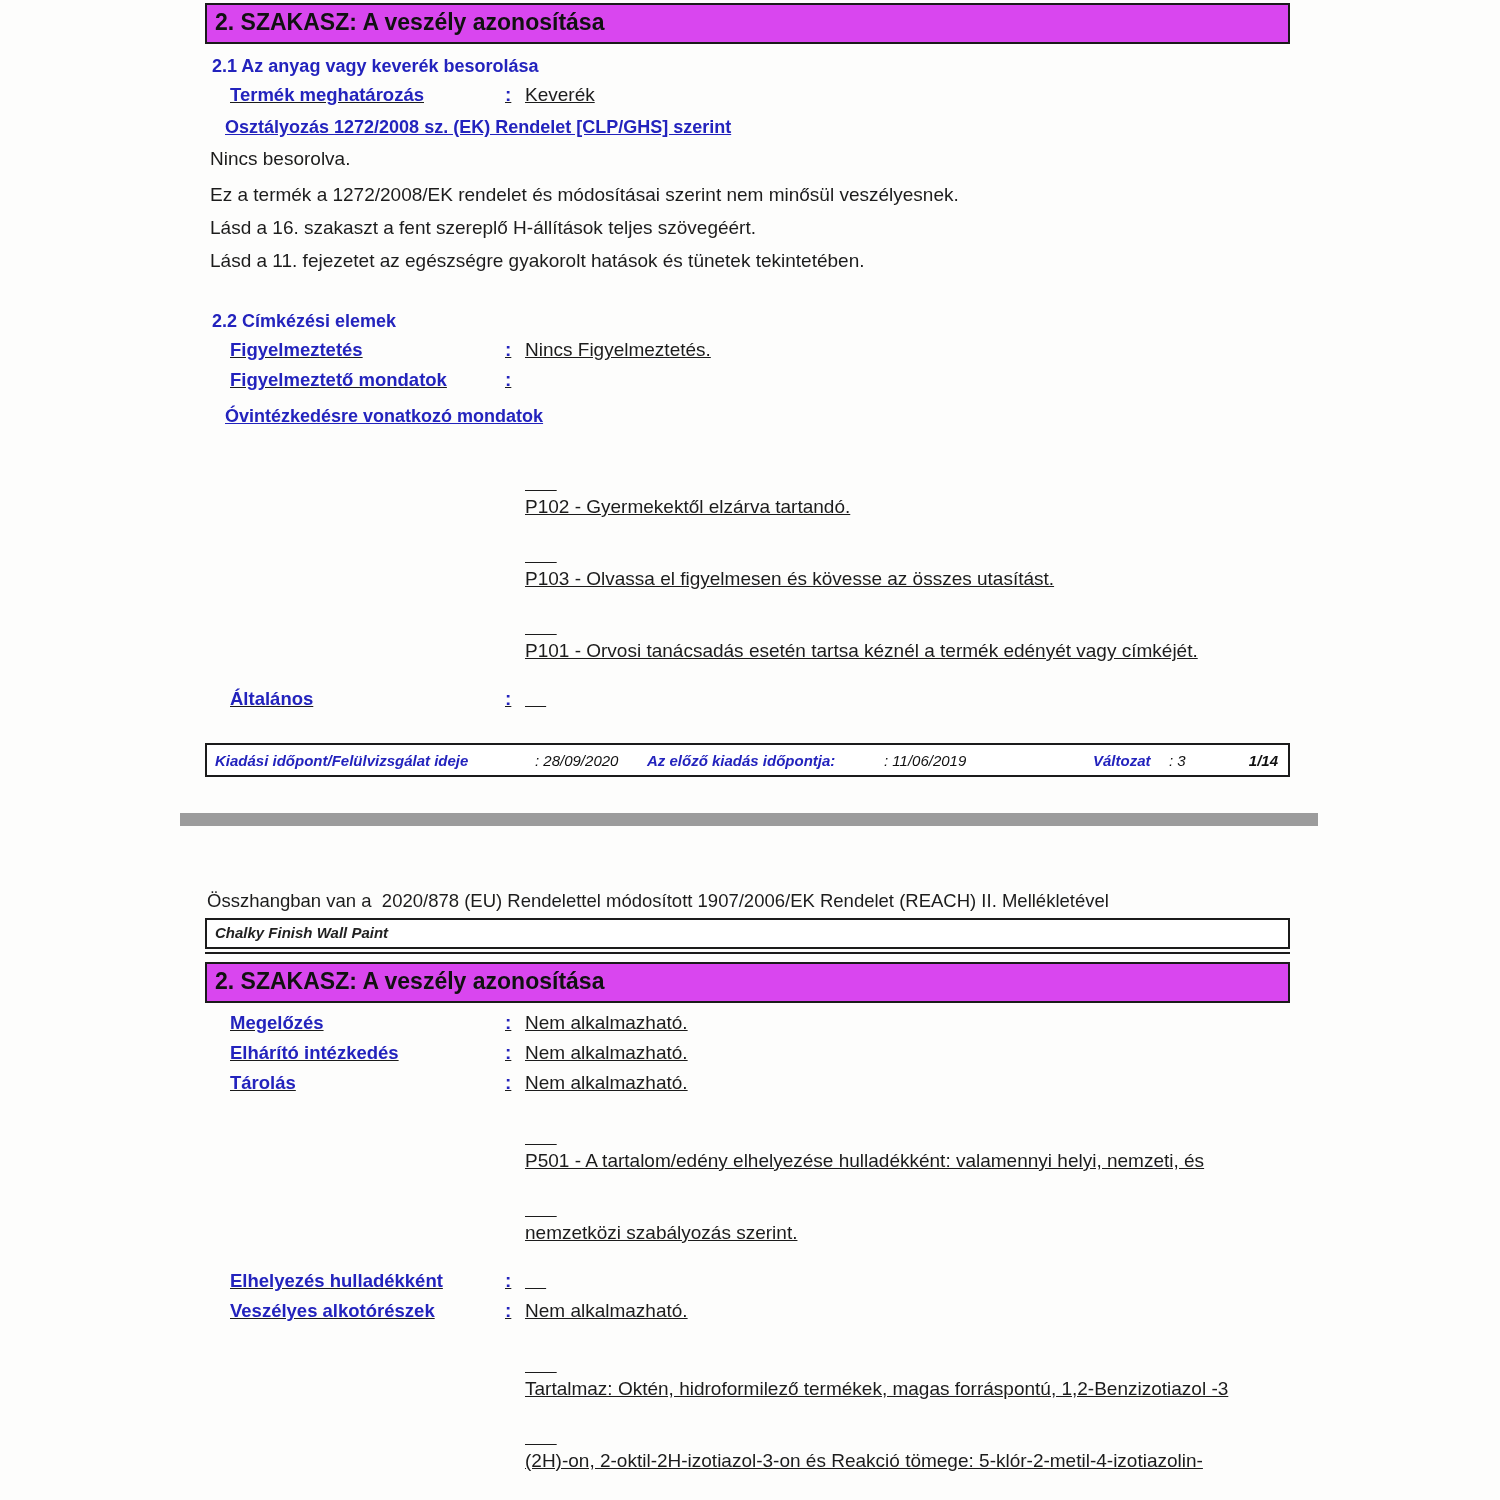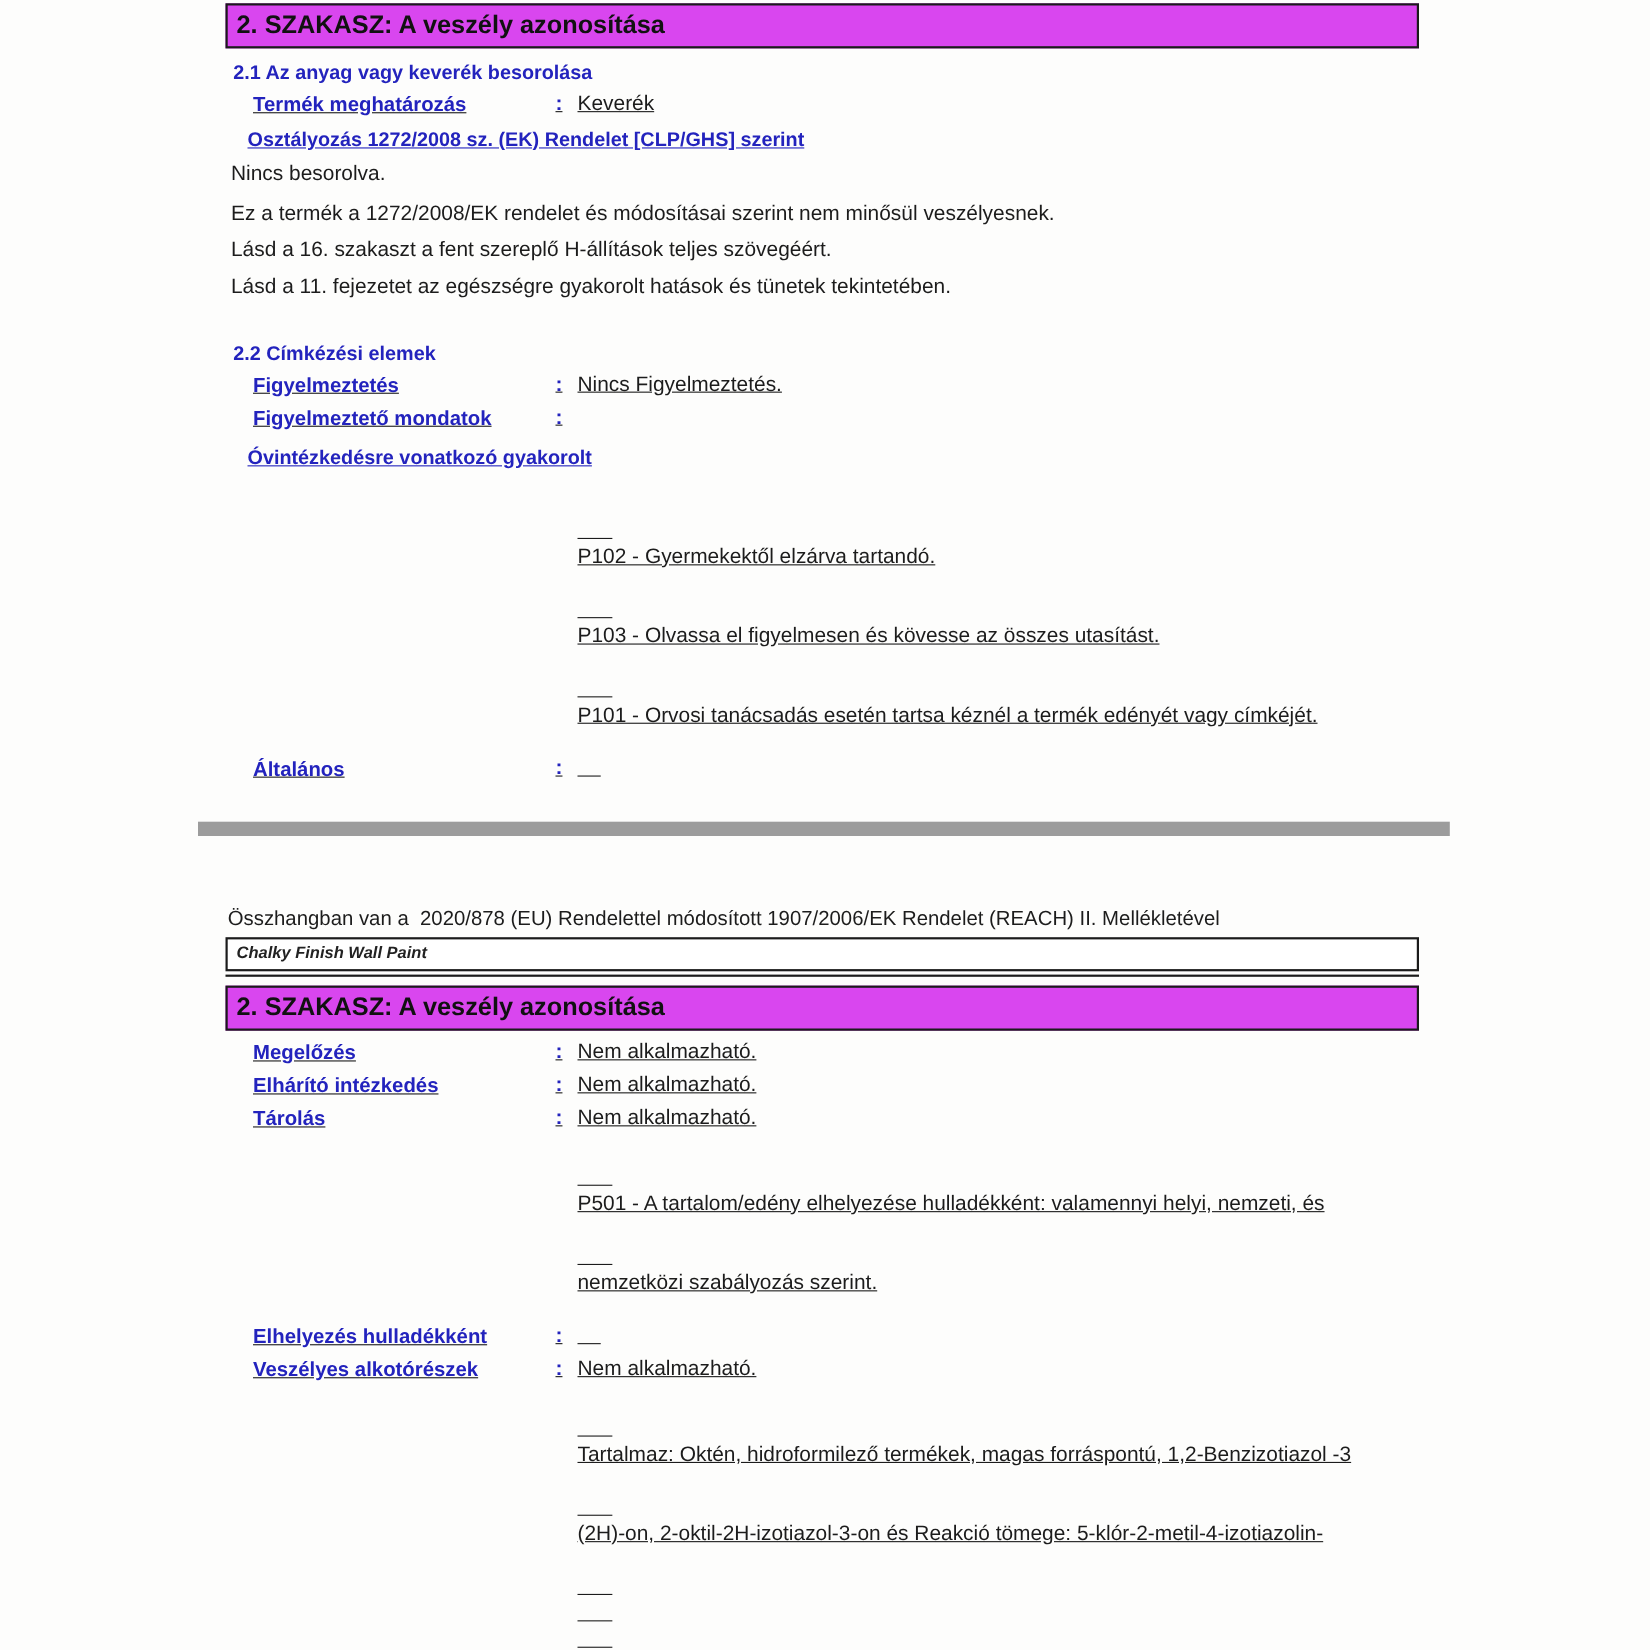--- a/index.html
+++ b/index.html
@@ -106,33 +106,42 @@
     <div class="col">:</div>
     <div class="val">Nincs Figyelmeztetés.</div>
   </div>
 
   <div class="row">
     <div class="lbl">Figyelmeztető mondatok</div>
     <div class="col">:</div>
   </div>
 
   <div style="margin-top:4px">
-    <span class="linkheading">Óvintézkedésre vonatkozó gyakorolt</span>
+    <span class="linkheading">Óvintézkedésre vonatkozó mondatok</span>
   </div>
 
   <div class="row" style="margin-top:20px">
     <div class="lbl">Általános</div>
     <div class="col">:</div>
     <div class="val">
       <div>P102 - Gyermekektől elzárva tartandó.</div>
       <div>P103 - Olvassa el figyelmesen és kövesse az összes utasítást.</div>
       <div>P101 - Orvosi tanácsadás esetén tartsa kéznél a termék edényét vagy címkéjét.</div>
     </div>
   </div>
 
+  <div class="footerbox">
+    <span class="f-lbl" style="left:8px">Kiadási időpont/Felülvizsgálat ideje</span>
+    <span class="f-val" style="left:328px">: 28/09/2020</span>
+    <span class="f-lbl" style="left:440px">Az előző kiadás időpontja:</span>
+    <span class="f-val" style="left:677px">: 11/06/2019</span>
+    <span class="f-lbl" style="left:886px">Változat</span>
+    <span class="f-val" style="left:962px">: 3</span>
+    <span class="f-val" style="right:10px; font-weight:bold">1/14</span>
+  </div>
 
   <div class="divider-bar"></div>
 
   <div class="compliance">Összhangban van a  2020/878 (EU) Rendelettel módosított 1907/2006/EK Rendelet (REACH) II. Mellékletével</div>
 
   <div class="productbox">
     <span>Chalky Finish Wall Paint</span>
   </div>
   <div class="double-rule"></div>
 

